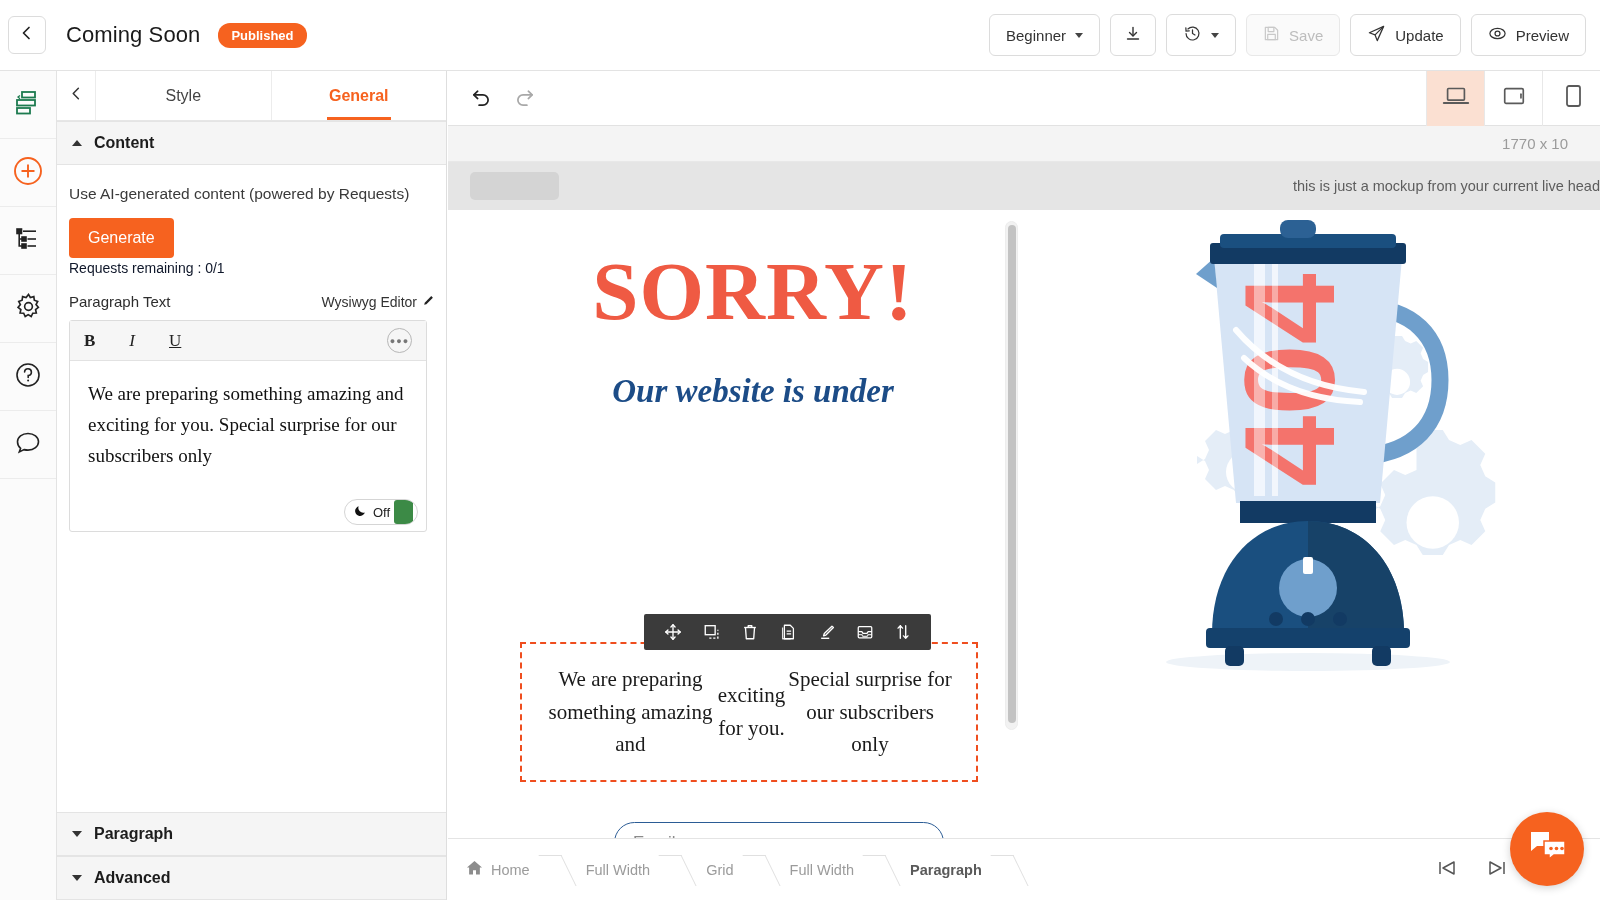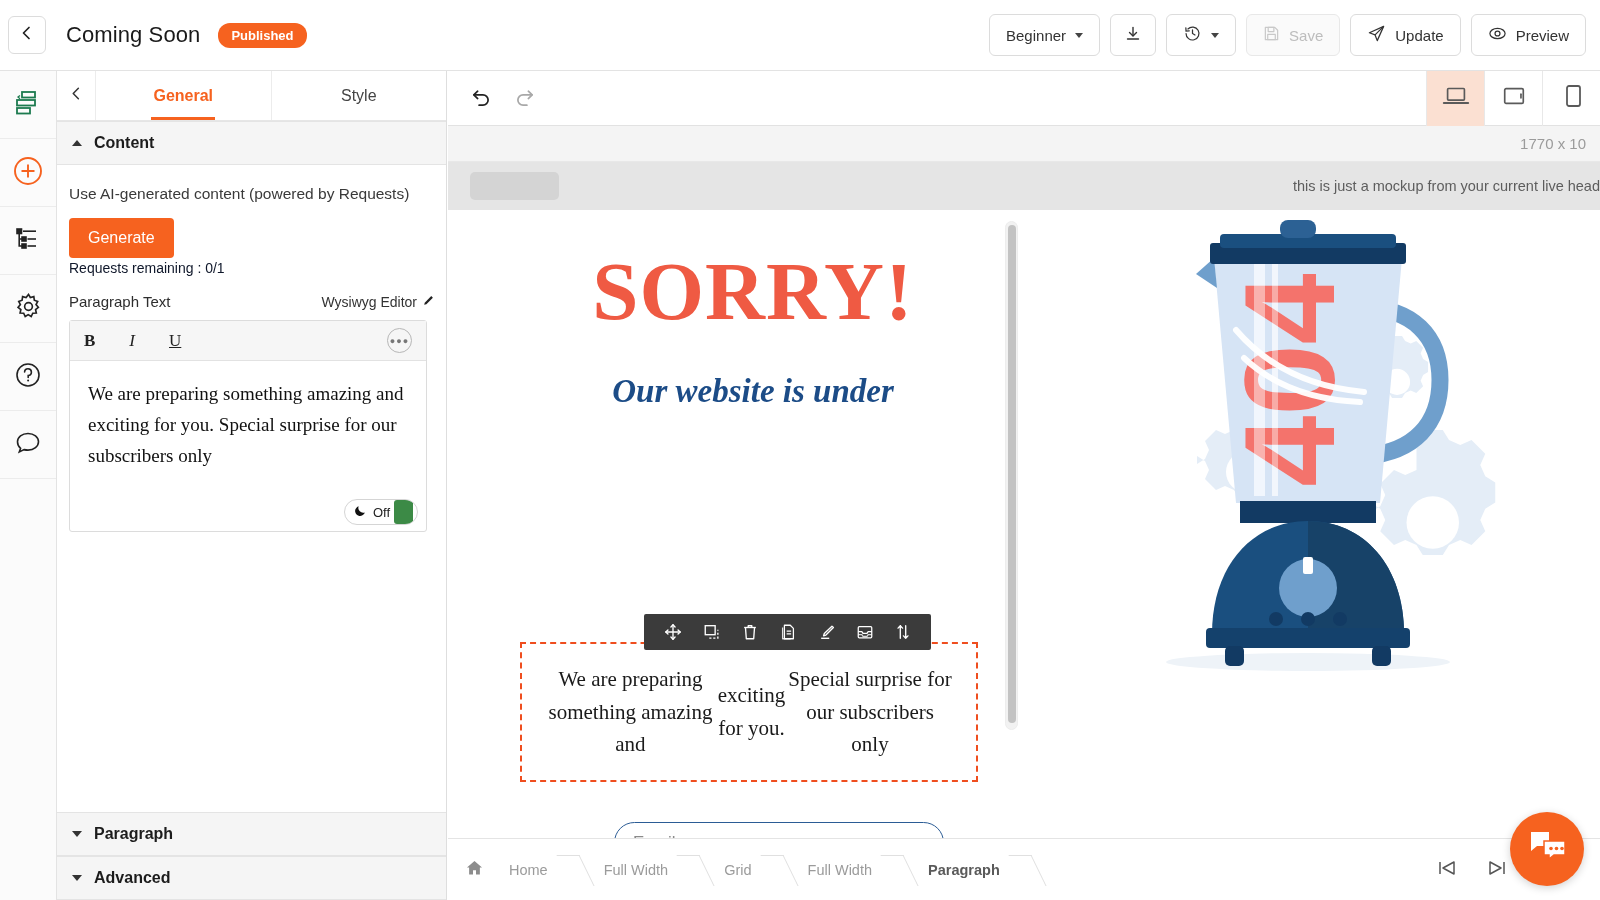--- a/index.html
+++ b/index.html
@@ -149,21 +149,21 @@
   .ct-icon { cursor: pointer; display: flex; align-items: center; }
   .device-group { margin-left: auto; display: flex; height: 55px; align-items: stretch; }
   .device-btn {
     width: 58px; display: flex; align-items: center; justify-content: center;
     border-left: 1px solid #e8e8e8; cursor: pointer;
   }
   .device-btn.active { background: #fbe0d2; }
   .viewport-bar {
     height: 36px; background: #f4f4f4; border-bottom: 1px solid #e8e8e8;
     display: flex; align-items: center; justify-content: flex-end;
-    padding-right: 14px; font-size: 15px; color: #9b9b9b;
+    padding-right: 32px; font-size: 15px; color: #9b9b9b;
   }
   .mockup-bar {
     height: 48px; background: #e5e5e5; display: flex; align-items: center;
     position: relative;
   }
   .mockup-placeholder {
     width: 89px; height: 28px; background: #d4d4d4; border-radius: 5px; margin-left: 22px;
   }
   .mockup-note {
     position: absolute; right: 0; font-size: 14.5px; color: #5d5d5d; white-space: nowrap;
@@ -215,21 +215,21 @@
   .illustration { position: absolute; left: 620px; top: 0px; width: 480px; height: 470px; }
 
   
   .bottombar {
     position: absolute; left: 448px; bottom: 0; width: 1152px; height: 62px;
     background: #fff; border-top: 1px solid #e4e4e4;
     display: flex; align-items: center;
   }
   .crumbs { display: flex; align-items: center; height: 62px; }
   .crumb {
-    display: flex; align-items: center; gap: 26px; height: 62px;
+    display: flex; align-items: center; gap: 8px; height: 62px;
     padding: 0 16px 0 18px; font-size: 14.5px; color: #9b9b9b; cursor: pointer;
     position: relative;
   }
   .crumb.current { color: #5a5a5a; font-weight: 700; }
   .crumb-sep {
     width: 22px; height: 62px; position: relative; flex: none;
   }
   .crumb-sep::after {
     content: ""; position: absolute; left: 0; top: 16px;
     width: 22px; height: 30px;
@@ -374,25 +374,25 @@
 
 <div class="panel">
   <div class="panel-tabs">
     <div class="panel-back">
       <span>
         <svg width="15" height="15" viewBox="0 0 16 16" fill="none" stroke="#333" stroke-width="1.6" stroke-linecap="round" stroke-linejoin="round">
             <polyline points="10,2.5 4.5,8 10,13.5"></polyline>
           </svg>
       </span>
     </div>
+    <div class="ptab">
+      <span>Style</span>
+    </div>
     <div class="ptab active">
       <span>General</span>
-    </div>
-    <div class="ptab">
-      <span>Style</span>
     </div>
   </div>
 
   <div class="section-head">
     <span class="tri-up"></span>
     <span>Content</span>
   </div>
 
   <div class="panel-body">
     <div class="field-label">Use AI-generated content (powered by Requests)</div>

